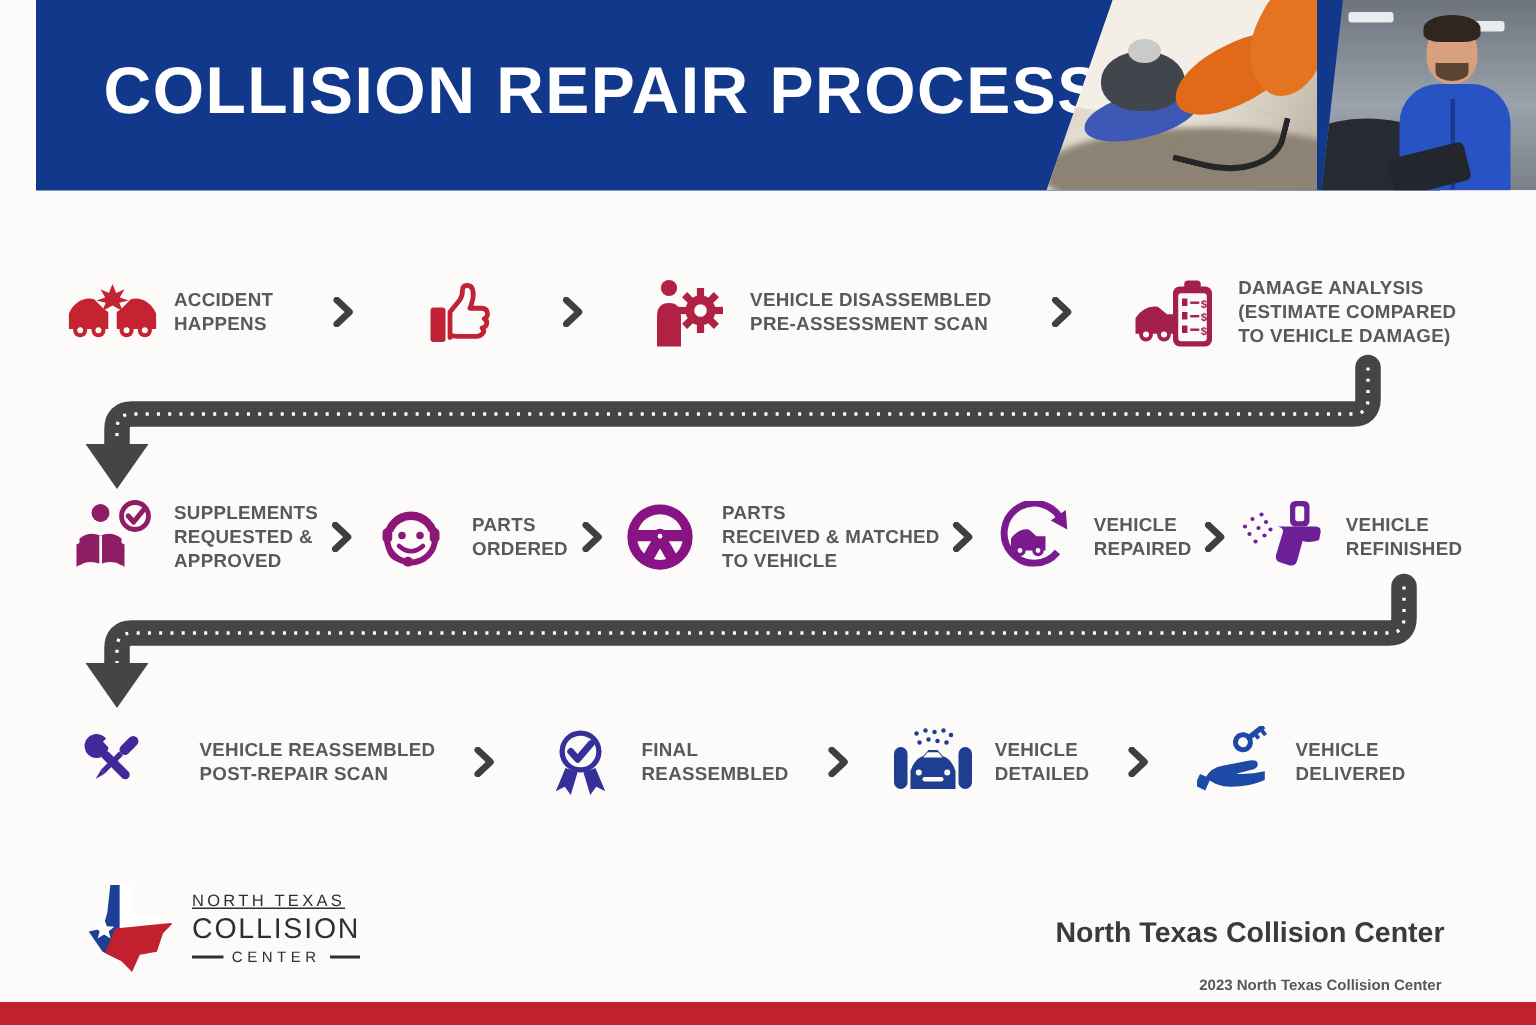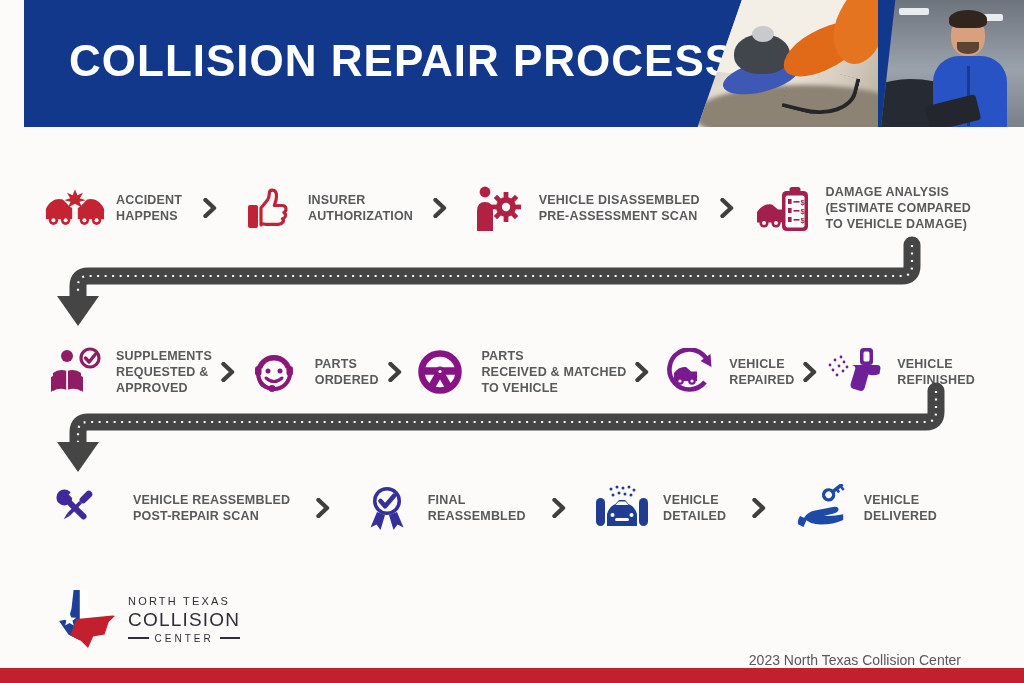--- a/index.html
+++ b/index.html
@@ -33,44 +33,44 @@
   .photoB .torso{position:absolute;left:52px;top:56px;width:74px;height:75px;background:#2853c4;border-radius:26px 26px 6px 6px;}
   .photoB .zip{position:absolute;left:86px;top:66px;width:3px;height:60px;background:#1a3a8f;}
   .photoB .head{position:absolute;left:70px;top:16px;width:34px;height:40px;background:#d8a07e;border-radius:45%;}
   .photoB .hair{position:absolute;left:68px;top:10px;width:38px;height:18px;background:#30261d;border-radius:50% 50% 30% 30%;}
   .photoB .beard{position:absolute;left:76px;top:42px;width:22px;height:12px;background:#5a4534;border-radius:0 0 50% 50%;}
   .photoB .board{position:absolute;left:46px;top:100px;width:52px;height:26px;background:#23262c;border-radius:4px;transform:rotate(-14deg);}
 
   
   .prow{position:absolute;display:flex;justify-content:space-between;}
   .row1{left:45px;top:172px;width:926px;height:72px;}
-  .row2{left:45px;top:336px;width:930px;height:72px;}
+  .row2{left:45px;top:322px;width:930px;height:72px;}
   .row3{left:45px;top:472px;width:892px;height:72px;}
   .step{display:flex;align-items:center;gap:11px;}
   .ic{display:flex;align-items:center;justify-content:center;width:60px;min-width:60px;height:58px;}
   .ic svg{display:block;}
   .lbl{font-size:12.5px;font-weight:700;line-height:1.28;letter-spacing:.2px;
        color:var(--label-gray);white-space:pre-line;}
   .chev{display:flex;align-items:center;color:var(--arrow-gray);margin:0 2px;}
 
   
   .roads{position:absolute;left:0;top:0;width:1024px;height:683px;pointer-events:none;}
   .road{stroke:var(--road-gray);stroke-width:17;fill:none;stroke-linecap:round;}
   .road-dots{stroke:#ffffff;stroke-width:2.2;fill:none;stroke-dasharray:2 5.5;stroke-linecap:butt;}
   .road-arrow{fill:var(--road-gray);}
 
   
   .logo{position:absolute;left:56px;top:588px;display:flex;align-items:center;gap:10px;}
   .logo-text{display:flex;flex-direction:column;gap:2px;color:#2e2e36;}
-  .logo-l1{font-size:11px;letter-spacing:2.2px;font-weight:400;}
+  .logo-l1{font-size:11px;letter-spacing:2.2px;font-weight:400;text-decoration:underline;}
   .logo-l2{font-size:19px;font-weight:400;letter-spacing:1.2px;}
   .logo-l3{display:flex;align-items:center;gap:6px;font-size:10px;letter-spacing:3px;font-weight:400;}
   .logo-l3 .dash{height:1.4px;background:#2e2e36;flex:1;}
   .brand{position:absolute;right:61px;top:612px;font-size:19px;font-weight:700;color:var(--brand-text);}
-  .copyright{position:absolute;right:63px;top:652px;font-size:14px;font-weight:400;color:#57575a;}
+  .copyright{position:absolute;right:63px;top:652px;font-size:10px;font-weight:700;color:#57575a;}
   .redbar{position:absolute;left:0;bottom:0;width:1024px;height:15px;background:var(--bar-red);}
 </style>
 </head>
 <body>
 
 <div class="page">
 
   <div class="header">
     <div class="title">COLLISION REPAIR PROCESS</div>
   </div>
@@ -125,22 +125,20 @@
           <path d="M2.5 2 L11 10 L2.5 18" fill="none" stroke="currentColor" stroke-width="4.4" stroke-linecap="round" stroke-linejoin="round"></path>
         </svg>
     </span>
     <div class="step" style="color: rgb(192, 35, 53);">
       <span class="ic">
         <svg width="44" height="46" viewBox="0 0 44 46">
           <rect x="3" y="20" width="10" height="23" rx="2" fill="currentColor"></rect>
           <path d="M16 40 V23 l6.5 -8 q1.8 -2.6 1.8 -6.4 q0 -3.4 3 -3.4 q4.2 0 4.2 6 q0 4 -2.2 9.3 h7.4 q4.3 0 4.3 3.8 q0 2.3 -2.2 3.2 q2.2 1 1.6 3.5 q-.5 2.2 -3 2.7 q1.9 1.5 .4 3.6 q-1.4 2 -4.4 2 H21 q-3 0 -5 -1.3 z" fill="none" stroke="currentColor" stroke-width="3.2" stroke-linejoin="round"></path>
         </svg>
       </span>
-      <span class="lbl">INSURER
-AUTHORIZATION</span>
     </div>
     <span class="chev">
       <svg width="14" height="20" viewBox="0 0 14 20">
           <path d="M2.5 2 L11 10 L2.5 18" fill="none" stroke="currentColor" stroke-width="4.4" stroke-linecap="round" stroke-linejoin="round"></path>
         </svg>
     </span>
     <div class="step" style="color: rgb(176, 33, 67);">
       <span class="ic">
         <svg width="50" height="50" viewBox="0 0 50 50">
           <g fill="currentColor">
@@ -444,16 +442,17 @@
     <div class="logo-text">
       <span class="logo-l1">NORTH TEXAS</span>
       <span class="logo-l2">COLLISION</span>
       <span class="logo-l3">
         <span class="dash"></span>
         <span>CENTER</span>
         <span class="dash"></span>
       </span>
     </div>
   </div>
+  <div class="brand">North Texas Collision Center</div>
   <div class="copyright">2023 North Texas Collision Center</div>
   <div class="redbar"></div>
 
 </div>
 
 </body></html>

